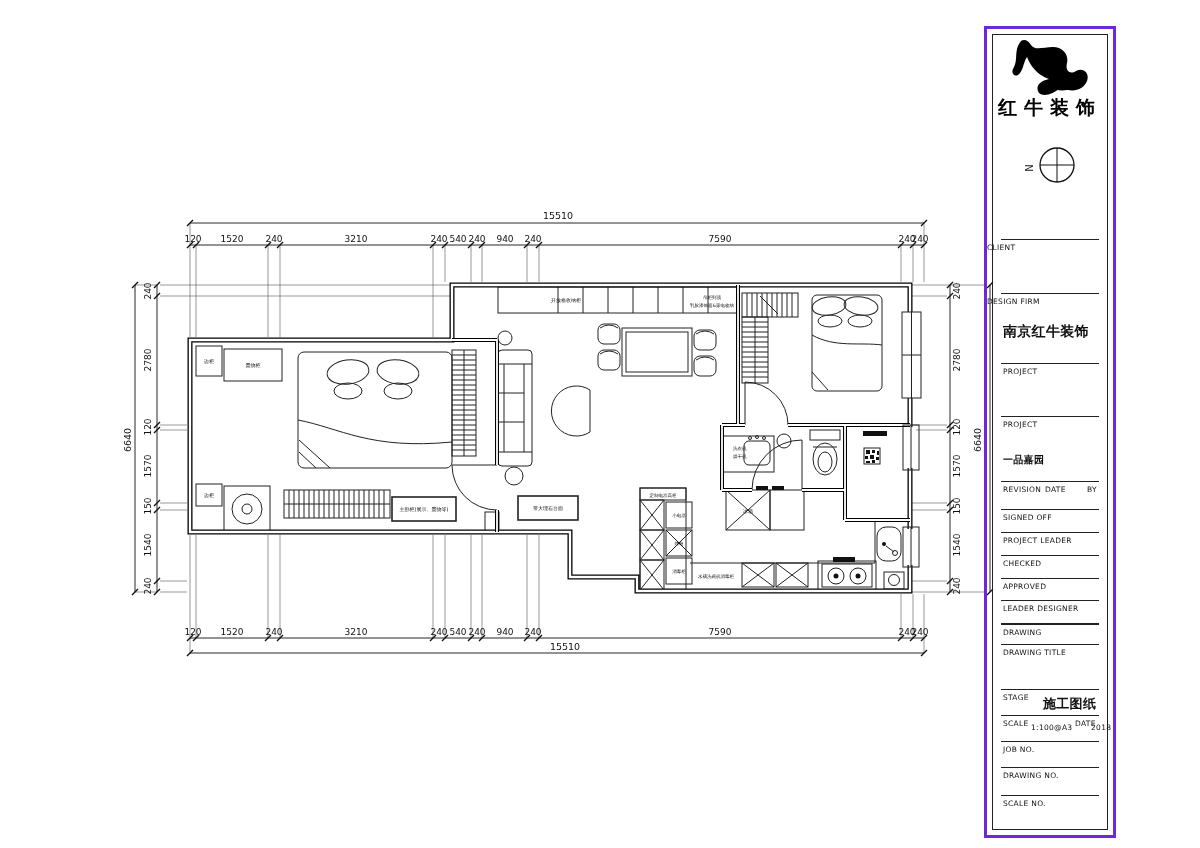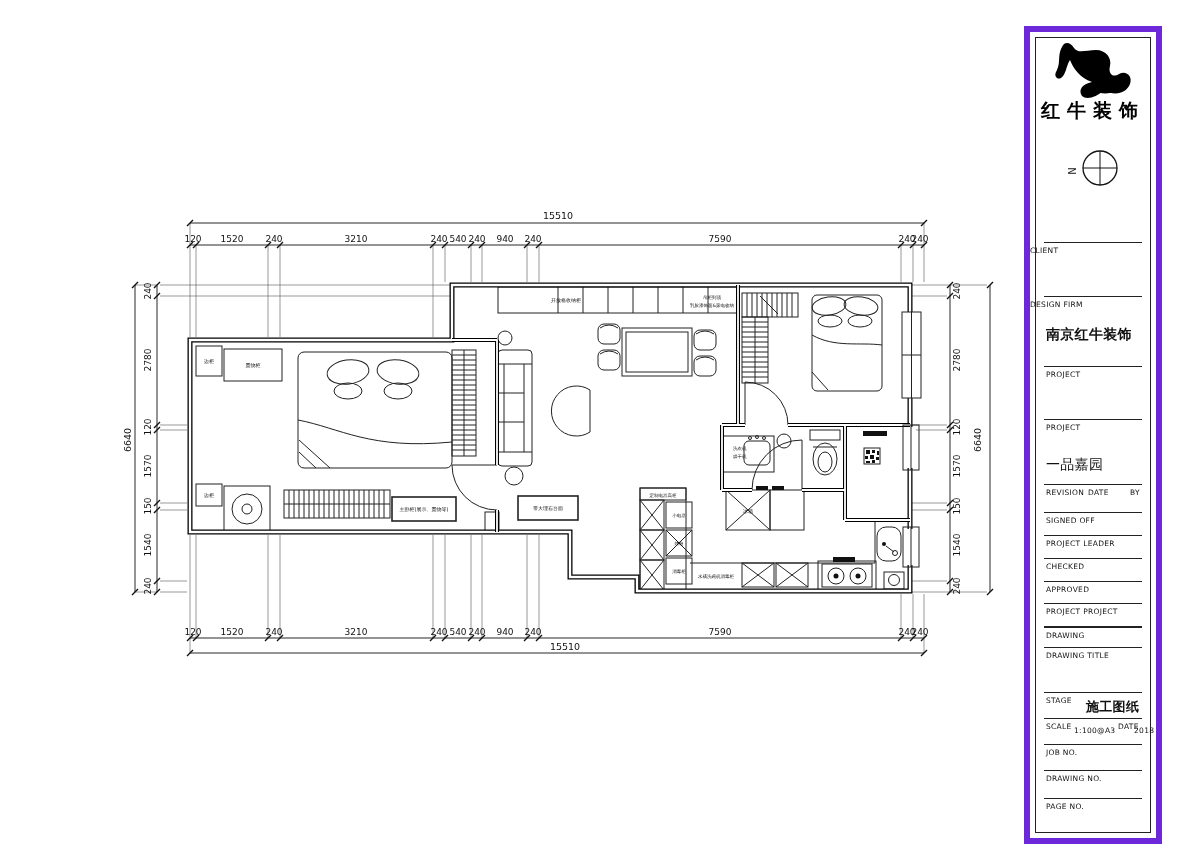--- a/index.html
+++ b/index.html
@@ -4,29 +4,29 @@
 <style>
   html,body{margin:0;padding:0;background:#ffffff;}
   #sheet{position:relative;width:1200px;height:848px;background:#fff;overflow:hidden;
          font-family:"DejaVu Sans","Liberation Sans",sans-serif;color:#111;}
   svg text{font-family:"DejaVu Sans","Liberation Sans",sans-serif;fill:#111;}
   .dimt{font-size:9px;}
   .ovt{font-size:9.5px;}
   .pl{font-size:5px;}
   .pl2{font-size:4.5px;}
   
-  #tblock{position:absolute;left:1024px;top:26px;width:126px;height:806px;
-          border:6px solid #6d28d9;}
+  #tblock{position:absolute;left:984px;top:26px;width:126px;height:806px;
+          border:3px solid #6d28d9;}
   #tblock .inner{position:absolute;left:5px;top:5px;right:5px;bottom:5px;border:1px solid #222;}
   .tbline{position:absolute;left:14px;right:14px;border-top:1px solid #222;height:0;}
   .tbline.thick{border-top-width:2px;}
   .tbl{position:absolute;font-size:7.5px;letter-spacing:.3px;color:#111;white-space:nowrap;}
   .tbl.center{left:0;right:0;}
   .tbl.left{left:16px;}
-  .cnval{font-weight:normal;font-size:14px;}
+  .cnval{font-weight:bold;font-size:10px;}
   .logo-text{position:absolute;left:0;right:0;top:66px;text-align:center;
              font-size:19px;font-weight:bold;letter-spacing:7px;color:#000;}
 </style>
 </head>
 <body>
 
 <div id="sheet">
 
   
   <svg width="1040" height="848" viewBox="0 0 1040 848">
@@ -384,21 +384,21 @@
     <div class="tbline" style="top:503px"></div>
     <div class="tbl left" style="top:507px">PROJECT LEADER</div>
 
     <div class="tbline" style="top:526px"></div>
     <div class="tbl left" style="top:530px">CHECKED</div>
 
     <div class="tbline" style="top:549px"></div>
     <div class="tbl left" style="top:553px">APPROVED</div>
 
     <div class="tbline" style="top:571px"></div>
-    <div class="tbl left" style="top:575px">PROJECT PROJECT</div>
+    <div class="tbl left" style="top:575px">LEADER DESIGNER</div>
 
     <div class="tbline thick" style="top:594px"></div>
     <div class="tbl left" style="top:599px">DRAWING</div>
 
     <div class="tbline" style="top:615px"></div>
     <div class="tbl left" style="top:619px">DRAWING TITLE</div>
 
     <div class="tbline" style="top:660px"></div>
     <div class="tbl left" style="top:664px">STAGE</div>
     <div class="tbl" style="top:666px;left:56px;font-weight:bold;font-size:13px">施工图纸</div>
@@ -409,15 +409,15 @@
     <div class="tbl" style="top:690px;left:88px">DATE</div>
     <div class="tbl" style="top:694px;left:104px">2018</div>
 
     <div class="tbline" style="top:712px"></div>
     <div class="tbl left" style="top:716px">JOB NO.</div>
 
     <div class="tbline" style="top:738px"></div>
     <div class="tbl left" style="top:742px">DRAWING NO.</div>
 
     <div class="tbline" style="top:766px"></div>
-    <div class="tbl left" style="top:770px">PAGE NO.</div>
+    <div class="tbl left" style="top:770px">SCALE NO.</div>
   </div>
 </div>
 
 </body></html>

